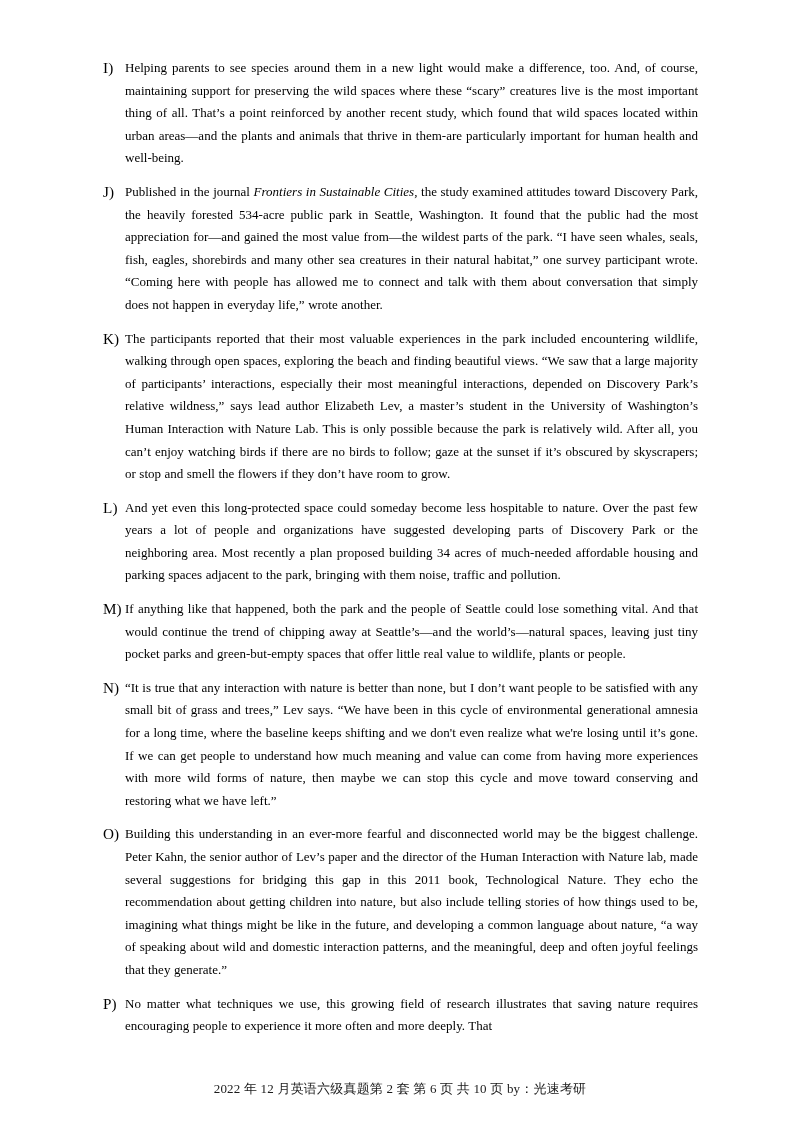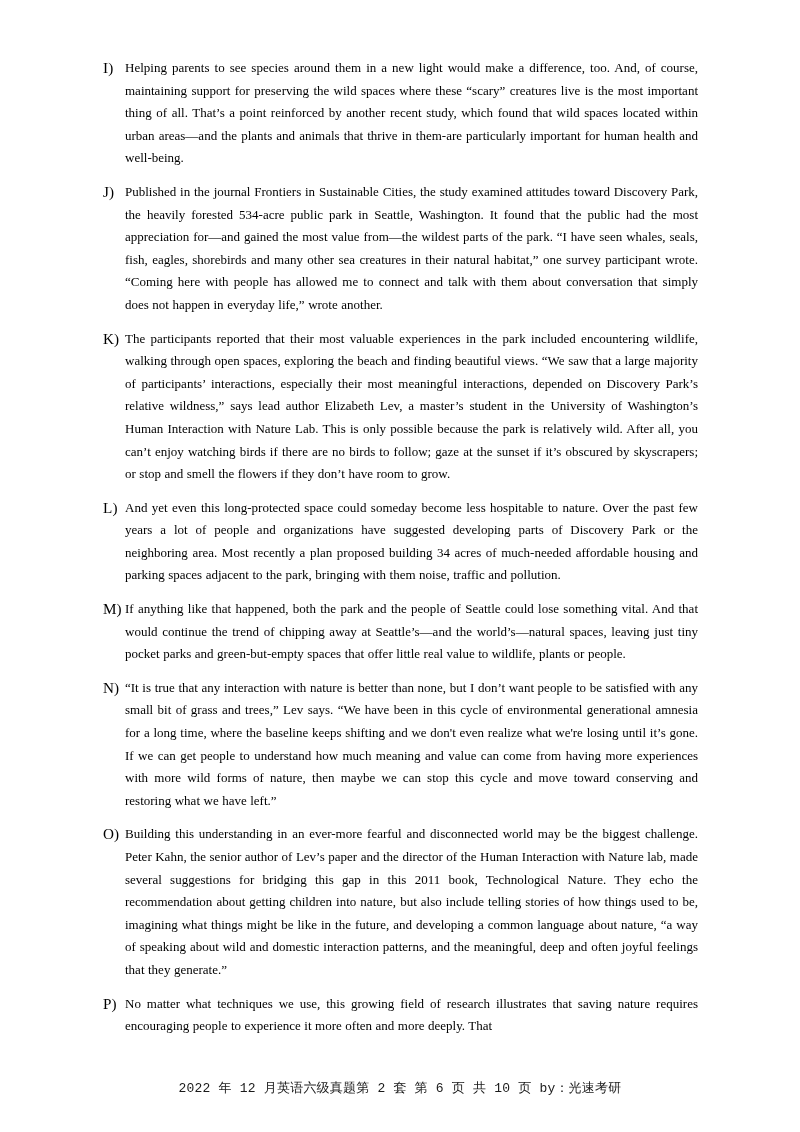--- a/index.html
+++ b/index.html
@@ -55,30 +55,31 @@
   }
   .para.p-m .body-text { margin-left: -3px; }
   .para.p-i .body-text,
   .para.p-j .body-text,
   .para.p-k .body-text,
   .para.p-l .body-text,
   .para.p-n .body-text,
   .para.p-o .body-text,
   .para.p-p .body-text { margin-left: 0; }
   .it {
+    font-style: italic;
   }
   .footer {
     position: absolute;
     left: 0;
     right: 0;
     top: 1080px;
     text-align: center;
     font-size: 13px;
     line-height: 18px;
-    font-family: Liberation Mono, monospace;
+    font-family: Liberation Serif, serif;
     color: #1a1a1a;
     letter-spacing: 0.2px;
   }
 </style>
 </head>
 <body>
 
 <div class="page">
 
   <div class="content">

